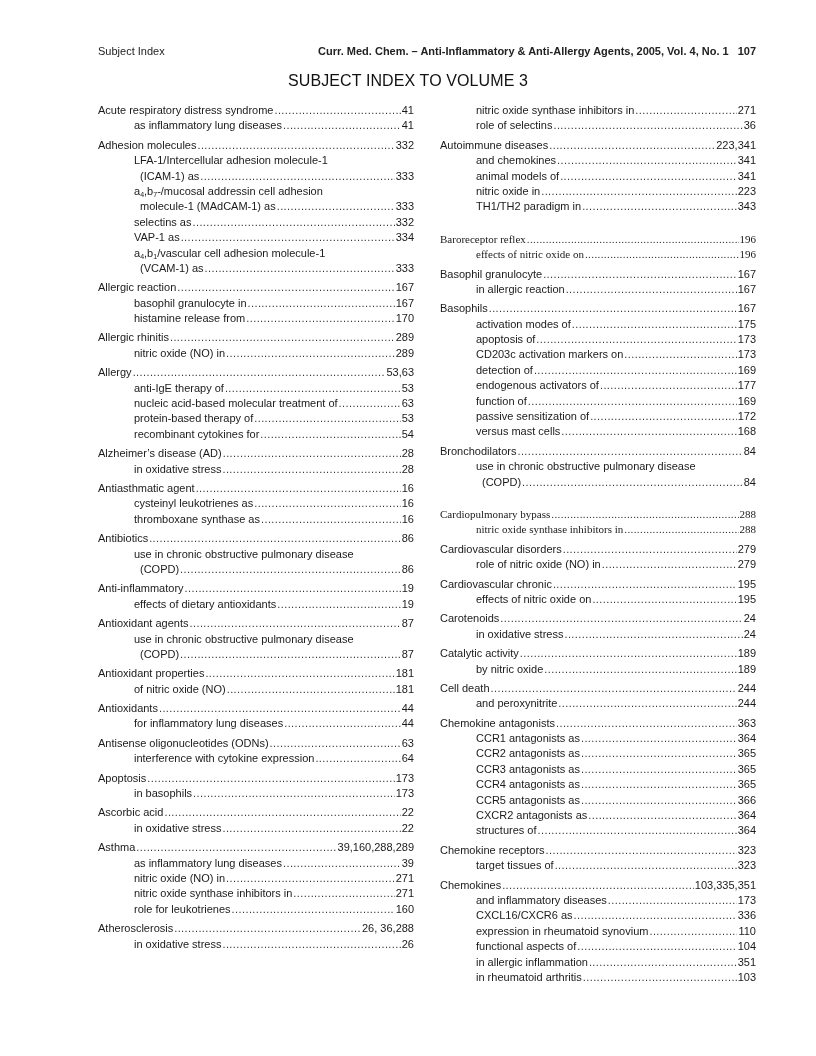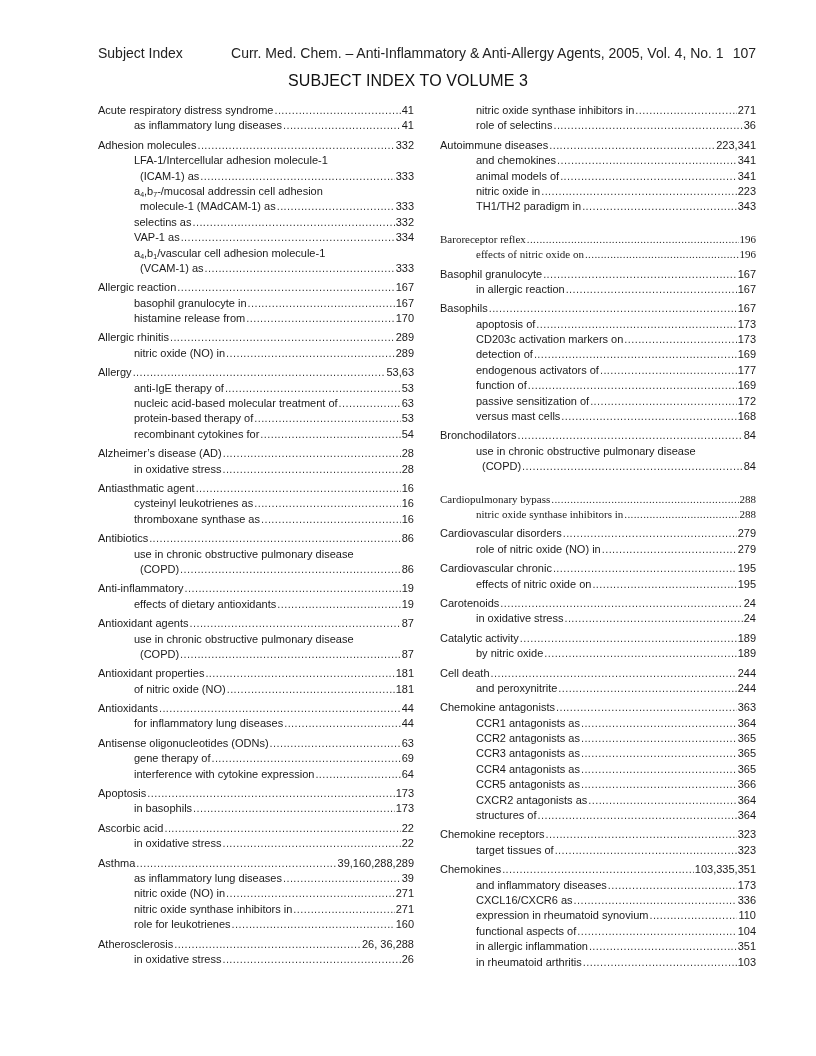--- a/index.html
+++ b/index.html
@@ -1,20 +1,20 @@
 <!DOCTYPE html>
 <html><head>
 <meta charset="utf-8">
 <style>
   html, body { margin: 0; padding: 0; background: #ffffff; }
   body { width: 816px; height: 1056px; position: relative; overflow: hidden;
          font-family: "Liberation Sans", sans-serif; color: #1a1a1a; }
-  .running-head { position: absolute; top: 45px; font-size: 14px; color: #222; }
+  .running-head { position: absolute; top: 45px; font-size: 11px; color: #222; }
   #rh-left { left: 98px; }
-  #rh-right { right: 60px; }
+  #rh-right { right: 60px; font-weight: bold; }
   #rh-right .pg { margin-left: 9px; }
   .title { position: absolute; top: 72px; left: 0; width: 100%; text-align: center;
            font-size: 16px; letter-spacing: 0.1px; color: #111; }
   .col { position: absolute; top: 103px; }
   #col-left { left: 98px; width: 316px; }
   #col-right { left: 440px; width: 316px; }
   .group { margin-bottom: 4px; }
   .group.letter-break { margin-top: 17px; font-family: Liberation Serif, serif; }
   .row { display: flex; align-items: baseline; font-size: 11px; line-height: 15.4px;
          height: 15.4px; white-space: nowrap; }
@@ -241,25 +241,20 @@
         <span class="pg">44</span>
       </div>
     </div>
     <div class="group">
       <div class="row main">
         <span class="t">Antisense oligonucleotides (ODNs)</span>
         <span class="dots"></span>
         <span class="pg">63</span>
       </div>
       <div class="row sub">
-        <span class="t">gene therapy of</span>
-        <span class="dots"></span>
-        <span class="pg">69</span>
-      </div>
-      <div class="row sub">
         <span class="t">interference with cytokine expression</span>
         <span class="dots"></span>
         <span class="pg">64</span>
       </div>
     </div>
     <div class="group">
       <div class="row main">
         <span class="t">Apoptosis</span>
         <span class="dots"></span>
         <span class="pg">173</span>
@@ -384,20 +379,25 @@
         <span class="t">in allergic reaction</span>
         <span class="dots"></span>
         <span class="pg">167</span>
       </div>
     </div>
     <div class="group">
       <div class="row main">
         <span class="t">Basophils</span>
         <span class="dots"></span>
         <span class="pg">167</span>
+      </div>
+      <div class="row sub">
+        <span class="t">activation modes of</span>
+        <span class="dots"></span>
+        <span class="pg">175</span>
       </div>
       <div class="row sub">
         <span class="t">apoptosis of</span>
         <span class="dots"></span>
         <span class="pg">173</span>
       </div>
       <div class="row sub">
         <span class="t">CD203c activation markers on</span>
         <span class="dots"></span>
         <span class="pg">173</span>

